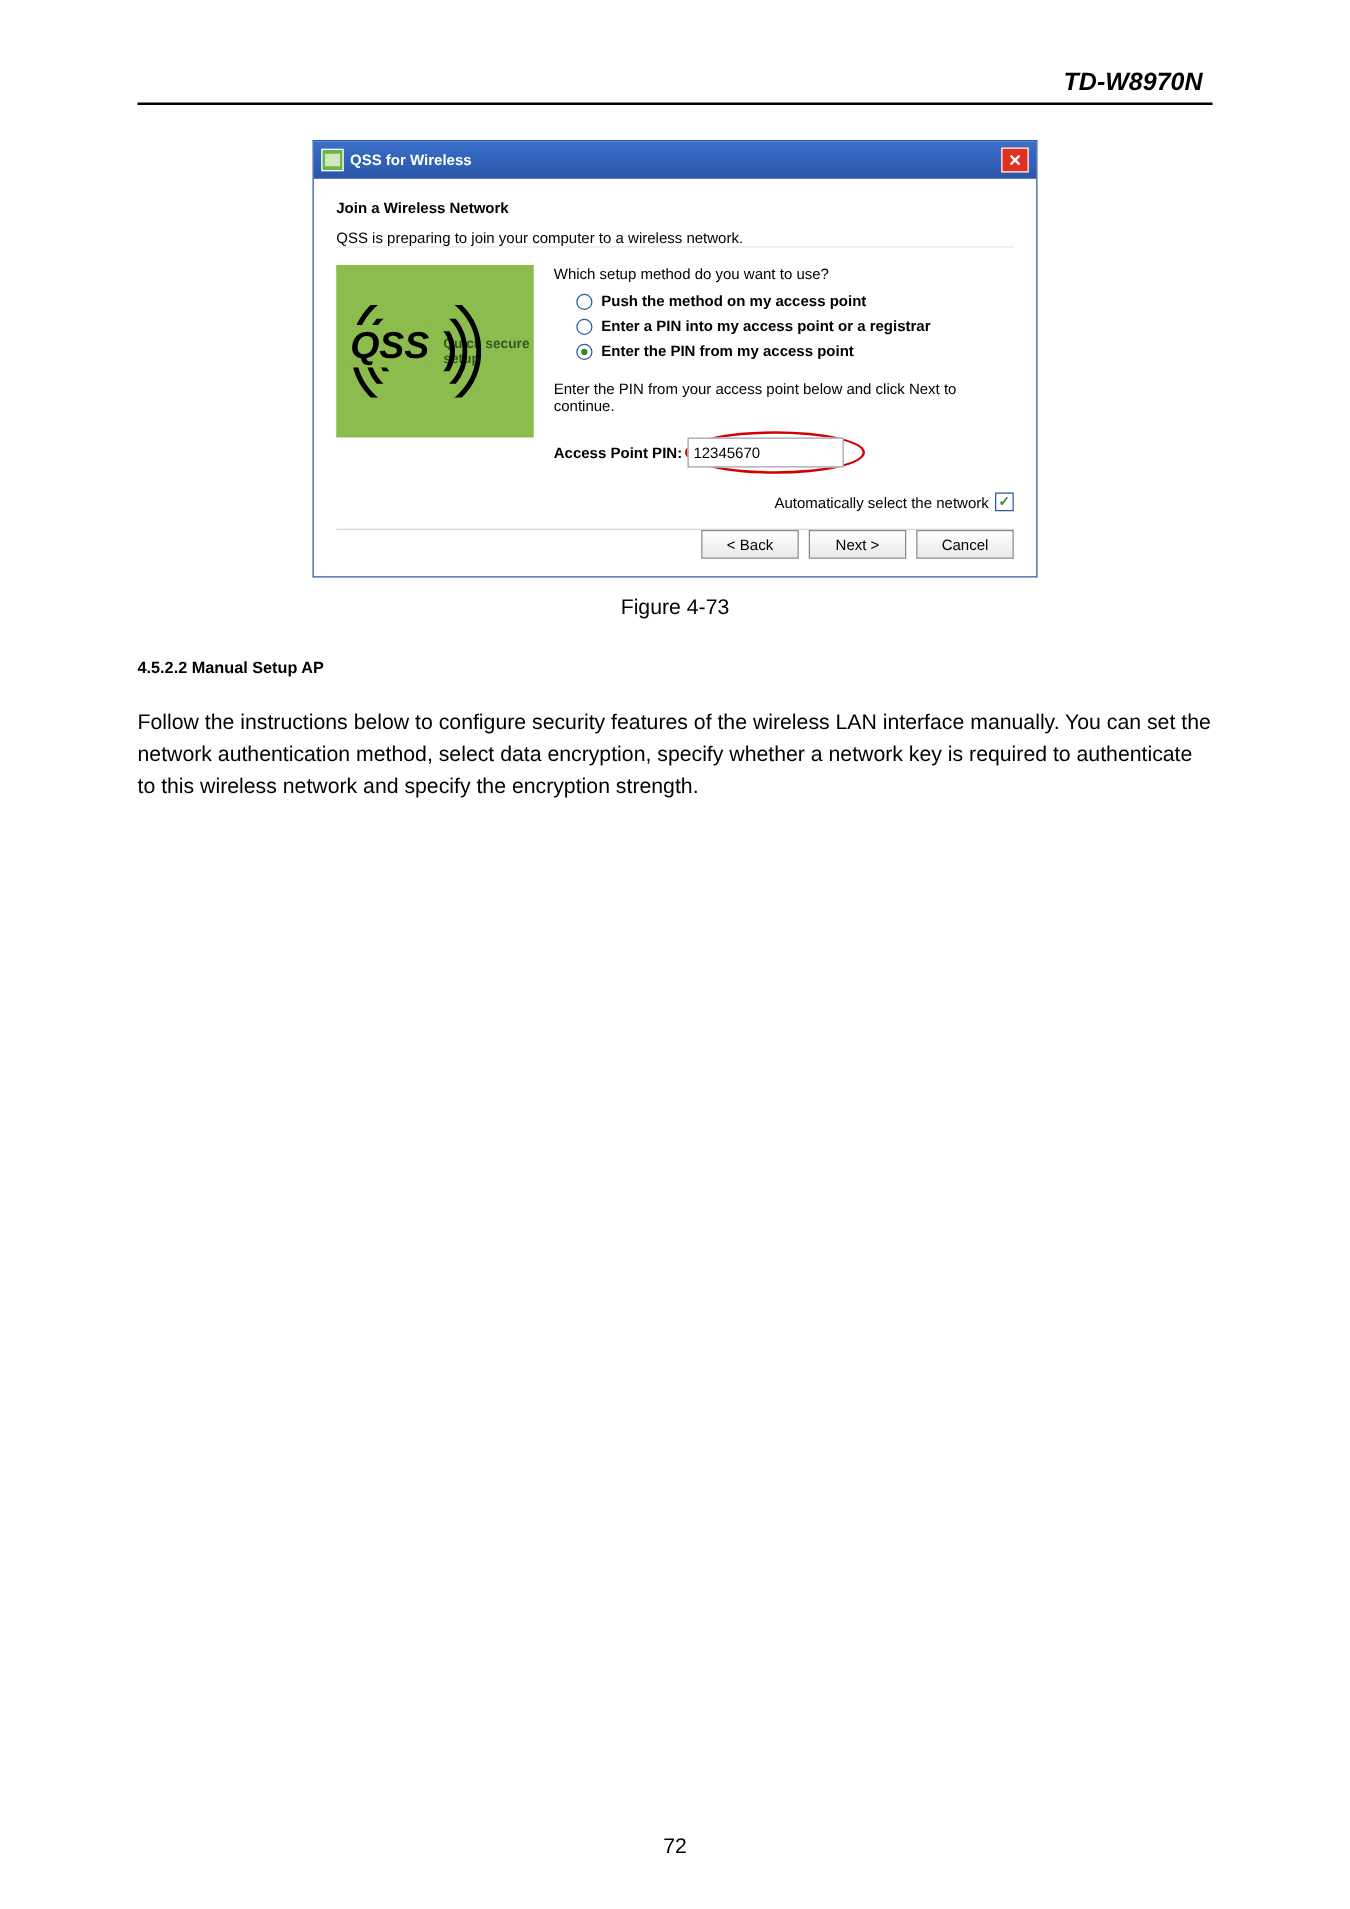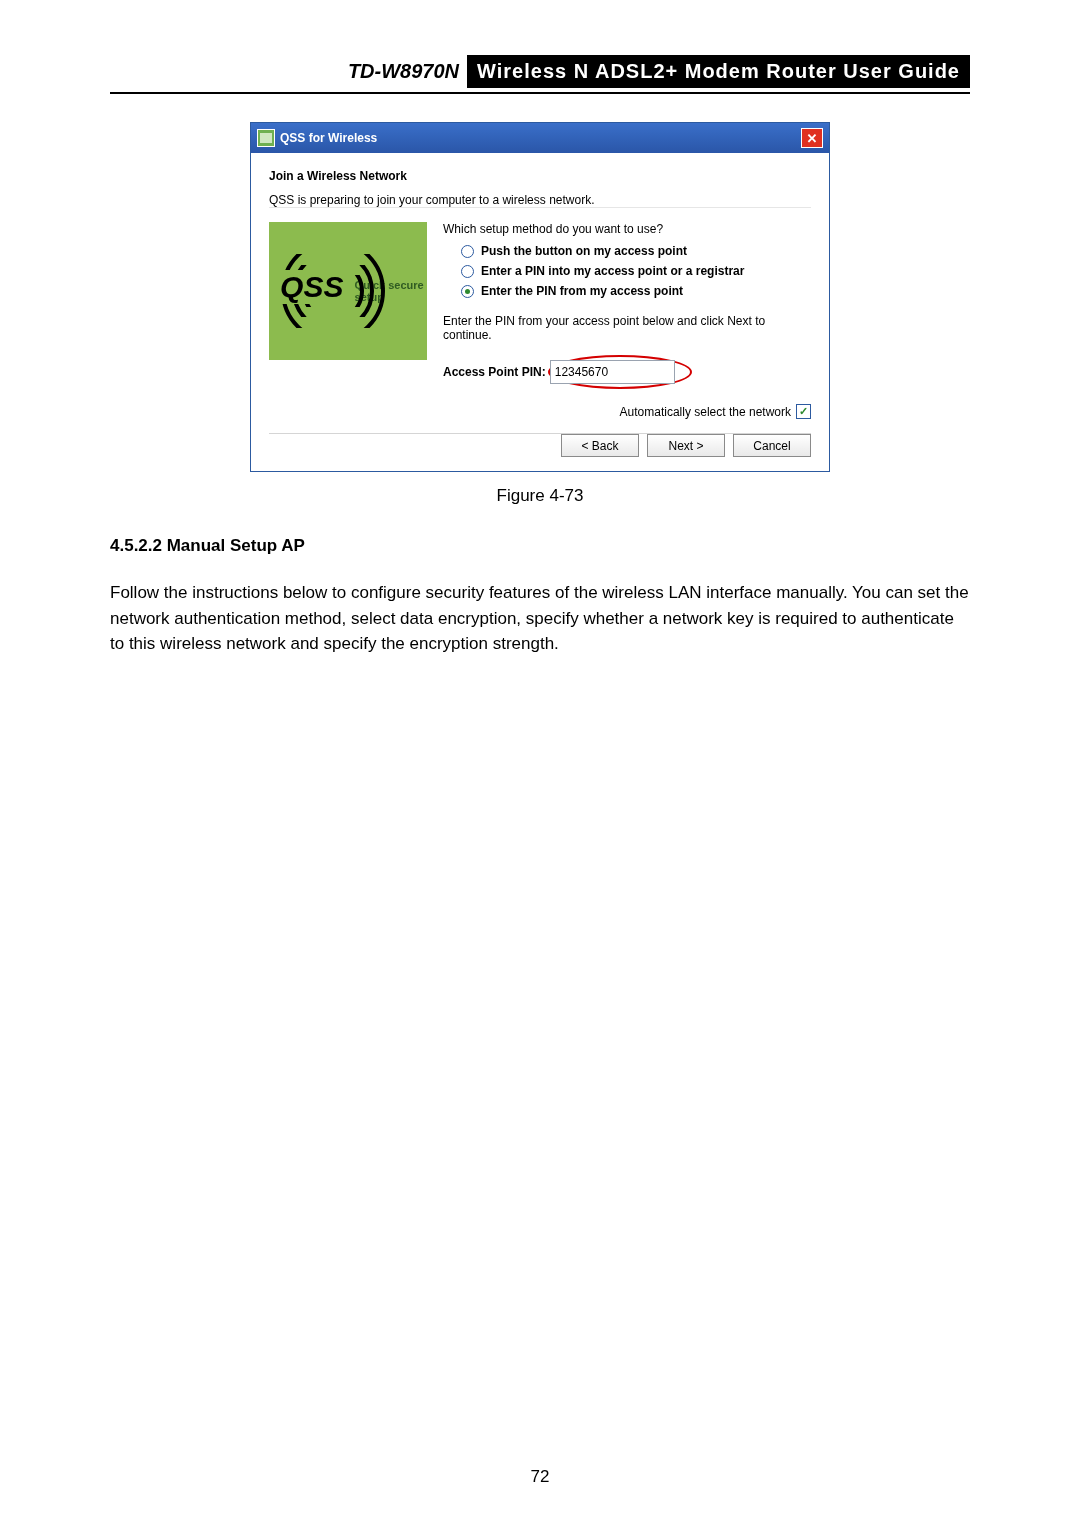--- a/index.html
+++ b/index.html
@@ -241,21 +241,21 @@
     align-items: center;
     justify-content: center;
   }
   .figure-cap {
     text-align: center;
     font-size: 17px;
     margin: 8px 0 30px;
   }
   .sect-head {
     font-weight: bold;
-    font-size: 17px;
+    font-size: 13px;
     margin-bottom: 24px;
   }
   .body-text {
     font-size: 17px;
     line-height: 1.5;
     margin-bottom: 20px;
   }
   .page-num {
     position: absolute;
     left: 0; right: 0;
@@ -263,21 +263,20 @@
     text-align: center;
     font-size: 17px;
   }
 </style>
 </head>
 <body>
 
 <div class="page">
   <div class="header-line">
     <span class="model">TD-W8970N</span>
-    <span class="guide-title">Wireless  N  ADSL2+  Modem  Router  User  Guide</span>
   </div>
 
   <div class="dialog">
     <div class="titlebar">
       <span class="title-icon"></span>
       <span class="titlebar-text">QSS for Wireless</span>
       <span class="close-btn">✕</span>
     </div>
     <div class="dialog-body">
       <div class="dlg-heading">Join a Wireless Network</div>
@@ -291,21 +290,21 @@
             <div class="arc inner2"></div>
             <span class="qss-text">QSS</span>
           </div>
           <span>Quick secure setup</span>
         </div>
         <div class="right-col">
           <div class="prompt">Which setup method do you want to use?</div>
 
           <div class="opt">
             <span class="radio"></span>
-            <span>Push the button on my access point</span>
+            <span>Push the method on my access point</span>
           </div>
           <div class="opt">
             <span class="radio"></span>
             <span>Enter a PIN into my access point or a registrar</span>
           </div>
           <div class="opt">
             <span class="radio sel"></span>
             <span>Enter the PIN from my access point</span>
           </div>
 

